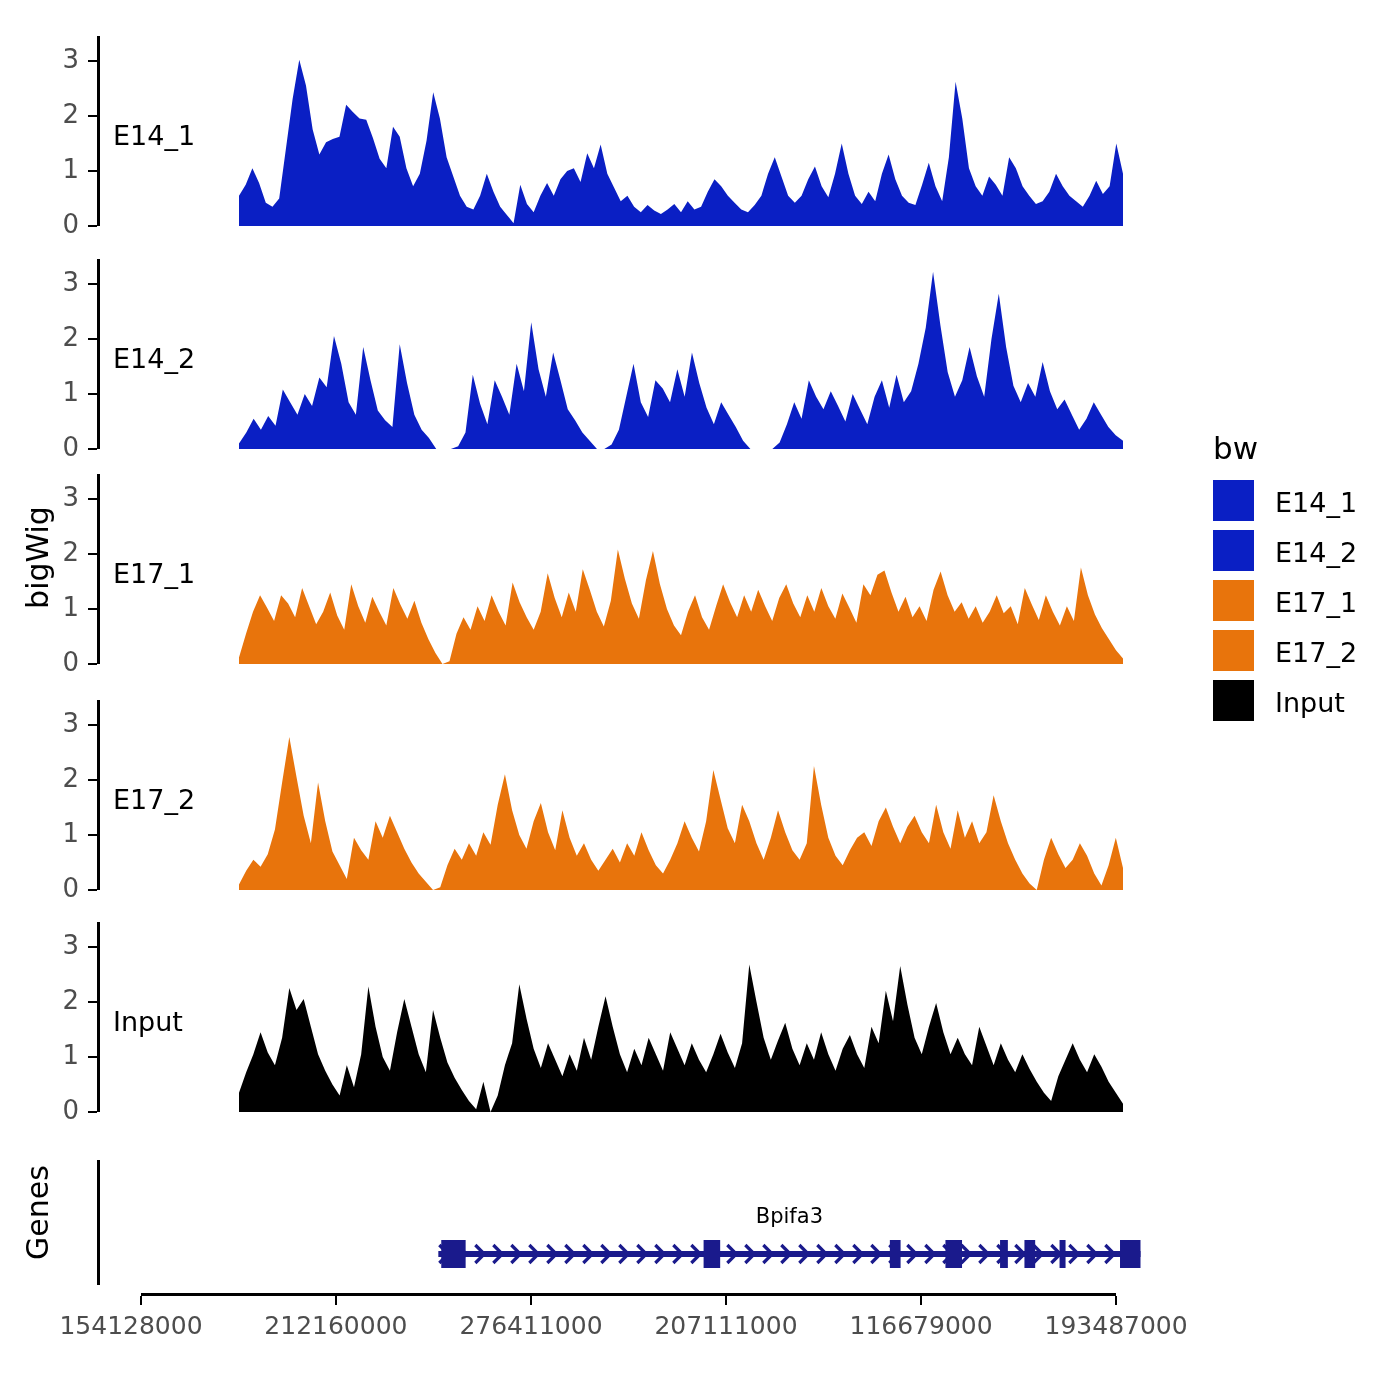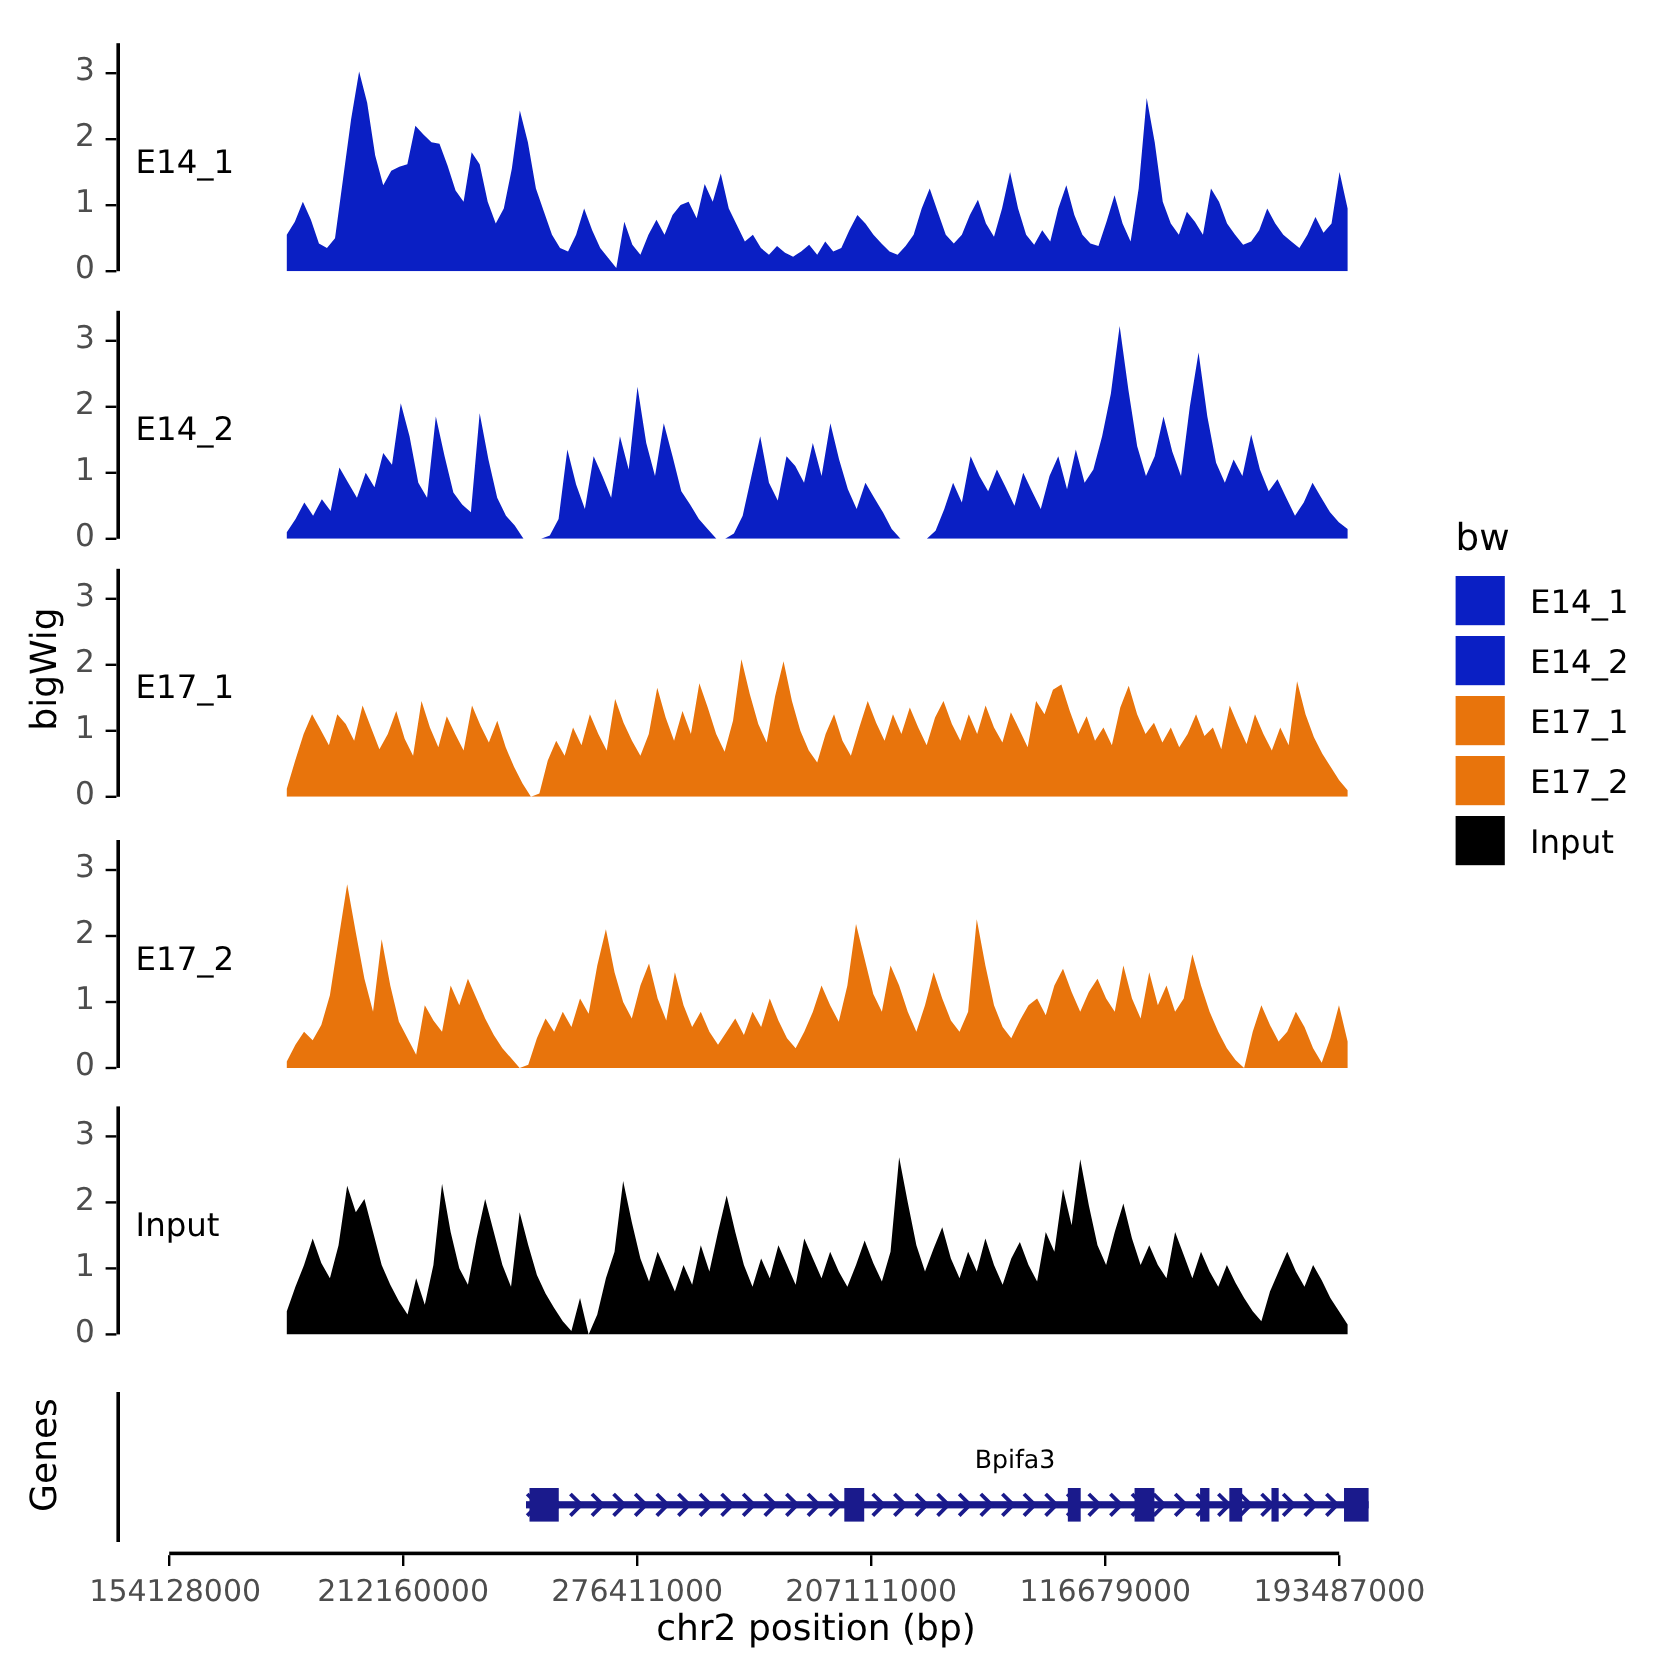--- a/index.html
+++ b/index.html
@@ -159,40 +159,39 @@
         <path d="M 1123.3302752293578 85 L 1132.3302752293578 94 L 1123.3302752293578 103" stroke="#1A1A8C" stroke-width="3.2" fill="none"></path>
         <rect x="441.25596330275226" y="80" width="24.38073394495416" height="28" fill="#1A1A8C"></rect>
         <rect x="703.5926605504587" y="80" width="16.578899082568682" height="28" fill="#1A1A8C"></rect>
         <rect x="889.8614678899082" y="80" width="10.727522935779916" height="28" fill="#1A1A8C"></rect>
         <rect x="945.4495412844036" y="80" width="16.578899082568796" height="28" fill="#1A1A8C"></rect>
         <rect x="1000.0623853211009" y="80" width="7.801834862385363" height="28" fill="#1A1A8C"></rect>
         <rect x="1024.443119266055" y="80" width="10.727522935779916" height="28" fill="#1A1A8C"></rect>
         <rect x="1059.551376146789" y="80" width="6" height="28" fill="#1A1A8C"></rect>
         <rect x="1120.0155963302752" y="80" width="20.479816513761534" height="28" fill="#1A1A8C"></rect>
       </svg>
-      <div class="gene-label" style="left: 699.413px; top: 44px; width: 180px; text-align: right;">Bpifa3</div>
+      <div class="gene-label" style="left: 699.413px; top: 44px; width: 180px; text-align: center;">Bpifa3</div>
     </div>
 
   <div id="xaxis" style="position: absolute; left: 0px; top: 0px; width: 1400px; height: 1400px; pointer-events: none;">
       <div class="axis-line" style="left: 140.885px; top: 1293px; height: 3px; width: 975.229px;"></div>
       <div class="xtick-mark" style="left: 139.885px; top: 1296px;"></div>
-      <div class="xtick-label" style="left: 36px; top: 1311px; width: 220px;">154128000</div>
+      <div class="xtick-label" style="left: 21px; top: 1311px; width: 220px;">154128000</div>
       <div class="xtick-mark" style="left: 334.931px; top: 1296px;"></div>
       <div class="xtick-label" style="left: 225.931px; top: 1311px; width: 220px;">212160000</div>
       <div class="xtick-mark" style="left: 529.977px; top: 1296px;"></div>
       <div class="xtick-label" style="left: 420.977px; top: 1311px; width: 220px;">276411000</div>
       <div class="xtick-mark" style="left: 725.023px; top: 1296px;"></div>
       <div class="xtick-label" style="left: 616.023px; top: 1311px; width: 220px;">207111000</div>
       <div class="xtick-mark" style="left: 920.069px; top: 1296px;"></div>
       <div class="xtick-label" style="left: 811.069px; top: 1311px; width: 220px;">116679000</div>
       <div class="xtick-mark" style="left: 1115.11px; top: 1296px;"></div>
       <div class="xtick-label" style="left: 1006.11px; top: 1311px; width: 220px;">193487000</div>
     </div>
 
-  <div class="axis-title" style="left:240px;top:1340px;width:880px;text-align:center;">chr2 position (bp)</div>
 
   <div id="legend" style="position: absolute; left: 1213px; top: 430px; width: 180px;">
       <div class="legend-title" style="left: 0px; top: 0px; text-align: center;">bw</div>
       <div class="legend-key" style="left: 0px; top: 50px; background: rgb(10, 31, 196);"></div>
       <div class="legend-text" style="left: 62px; top: 57px;">E14_1</div>
       <div class="legend-key" style="left: 0px; top: 100px; background: rgb(10, 31, 196);"></div>
       <div class="legend-text" style="left: 62px; top: 107px;">E14_2</div>
       <div class="legend-key" style="left: 0px; top: 150px; background: rgb(232, 116, 12);"></div>
       <div class="legend-text" style="left: 62px; top: 157px;">E17_1</div>
       <div class="legend-key" style="left: 0px; top: 200px; background: rgb(232, 116, 12);"></div>

